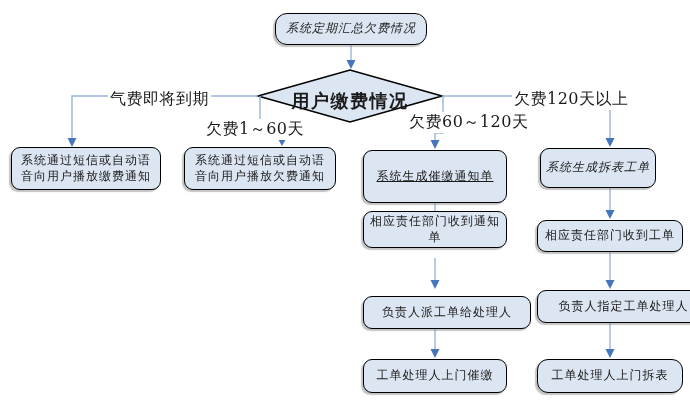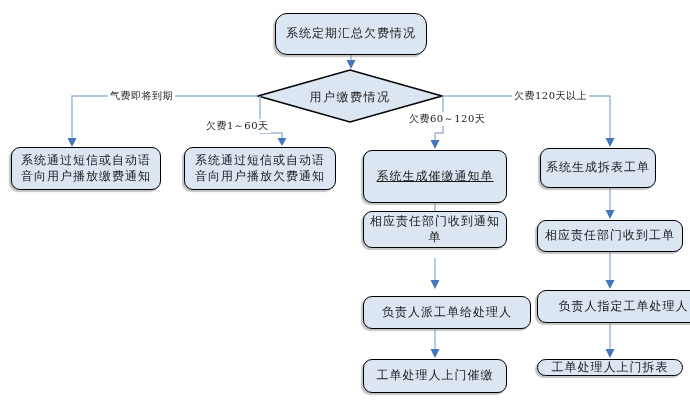--- a/index.html
+++ b/index.html
@@ -50,27 +50,28 @@
     letter-spacing:1px;
     line-height:1.3;
     color:var(--label-text);
     white-space:pre-line;
     padding:1px 4px;
   }
   .node.start{border-radius:12px;}
   .diamond-label{
     position:absolute;
     text-align:center;
-    font-size:12px;
+    font-size:18px;
     letter-spacing:1.5px;
     color:var(--label-text);
+    font-weight:bold;
   }
   .edge-label{
     position:absolute;
-    font-size:10px;
+    font-size:16px;
     letter-spacing:0.5px;
     color:var(--label-text);
     background:var(--canvas-bg);
     padding:0 2px;
     white-space:nowrap;
   }
 </style>
 </head>
 <body>
 
@@ -107,46 +108,46 @@
     <polyline class="wire" points="610,188 610,211"></polyline>
     <polygon class="arrowhead" points="605.5,210 614.5,210 610,219"></polygon>
 
     <polyline class="wire" points="610,252 610,281"></polyline>
     <polygon class="arrowhead" points="605.5,280 614.5,280 610,289"></polygon>
 
     <polyline class="wire" points="610,323 610,350"></polyline>
     <polygon class="arrowhead" points="605.5,349 614.5,349 610,358"></polygon>
   </svg>
 
-  <div class="node start" style="left:275px;top:13px;width:152px;height:42px;">系统定期汇总欠费情况</div>
+  <div class="node start" style="left:275px;top:13px;width:152px;height:32px;font-style:italic;">系统定期汇总欠费情况</div>
 
   <div class="diamond-label" style="left:270px;top:89px;width:160px;">用户缴费情况</div>
 
   <div class="node" style="left:11px;top:147px;width:150px;height:43px;">系统通过短信或自动语
 音向用户播放缴费通知</div>
 
   <div class="node" style="left:184px;top:147px;width:152px;height:43px;">系统通过短信或自动语
 音向用户播放欠费通知</div>
 
   <div class="node" style="left:363px;top:150px;width:144px;height:53px;text-decoration:underline;">系统生成催缴通知单</div>
 
-  <div class="node" style="left:540px;top:148px;width:116px;height:40px;">系统生成拆表工单</div>
+  <div class="node" style="left:540px;top:148px;width:116px;height:40px;font-style:italic;">系统生成拆表工单</div>
 
   <div class="node" style="left:363px;top:211px;width:144px;height:37px;">相应责任部门收到通知
 单</div>
 
   <div class="node" style="left:537px;top:220px;width:146px;height:32px;">相应责任部门收到工单</div>
 
   <div class="node" style="left:363px;top:296px;width:168px;height:33px;">负责人派工单给处理人</div>
 
   <div class="node" style="left:537px;top:290px;width:173px;height:33px;">负责人指定工单处理人</div>
 
   <div class="node" style="left:363px;top:359px;width:144px;height:34px;">工单处理人上门催缴</div>
 
-  <div class="node" style="left:537px;top:359px;width:146px;height:17px;border-radius:11px;">工单处理人上门拆表</div>
+  <div class="node" style="left:537px;top:359px;width:146px;height:34px;border-radius:11px;">工单处理人上门拆表</div>
 
   <span class="edge-label" style="left:108px;top:89px;">气费即将到期</span>
 
   <span class="edge-label" style="left:204px;top:96px;margin-top:23px;">欠费1～60天</span>
 
   <span class="edge-label" style="left:407px;top:112px;">欠费60～120天</span>
 
   <span class="edge-label" style="left:512px;top:89px;">欠费120天以上</span>
 
 </div>

